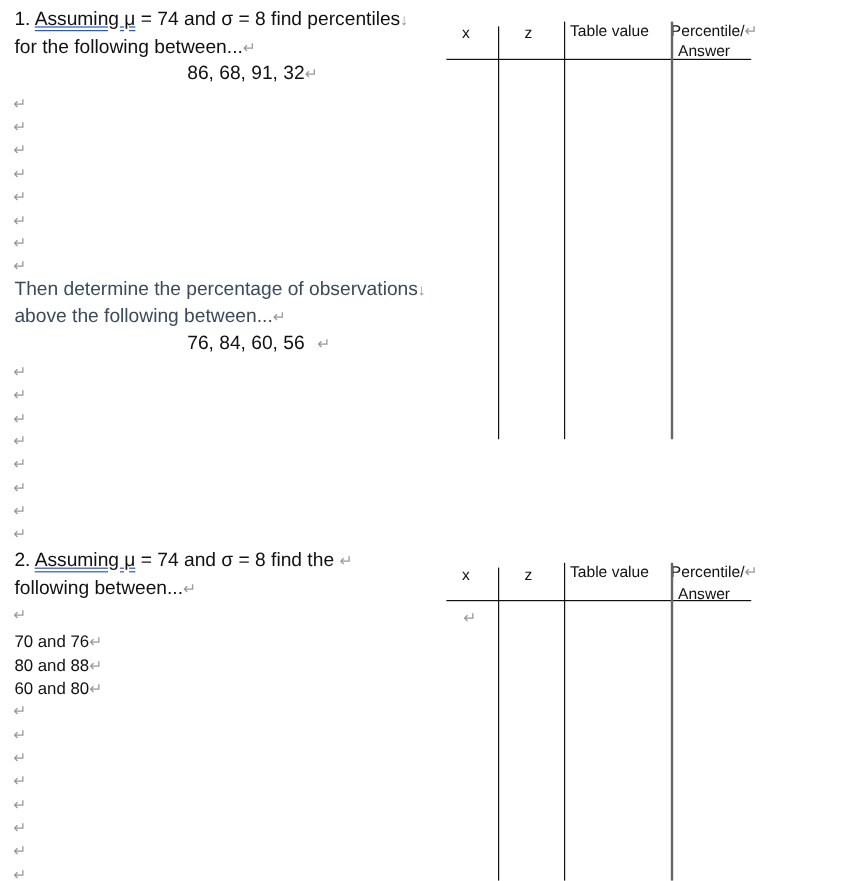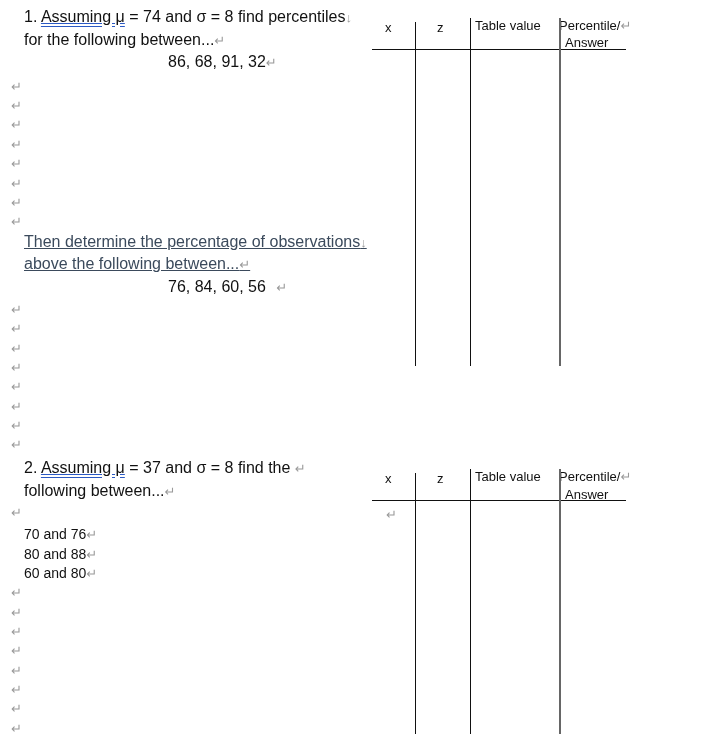--- a/index.html
+++ b/index.html
@@ -1,23 +1,23 @@
 <!DOCTYPE html>
 <html><head>
 <meta charset="utf-8">
 <style>
   html, body { margin: 0; padding: 0; background: #ffffff; }
   body {
     width: 718px; height: 734px; position: relative; overflow: hidden;
     font-family: "Liberation Sans", sans-serif; color: #111;
   }
-  .abs { position: absolute; white-space: nowrap; margin-left: 12px; }
+  .abs { position: absolute; white-space: nowrap; }
   .q { font-size: 16px; line-height: 22px; }
   .small { font-size: 14px; line-height: 20px; }
-  .slate { color: #3b4a5c; text-decoration: underline; }
+  .slate { color: #3b4a5c; }
   .mark { color: #9a9a9a; font-size: 13px; }
   .pm { position: absolute; left: 11px; color: #9a9a9a; font-size: 13px; line-height: 14px; }
   .ul { text-decoration: underline; text-decoration-color: #2b59c3; text-decoration-style: double; }
   .tbl-head { position: absolute; font-size: 13px; line-height: 16px; }
   .hline { position: absolute; height: 1px; background: #111; }
   .vline { position: absolute; width: 1px; background: #111; }
   .vline.grey { background: #666; width: 2px; }
 </style>
 </head>
 <body>
@@ -66,21 +66,21 @@
   <span class="tbl-head" style="left:475px; top:18px;">Table value</span>
   <span class="tbl-head" style="left:559px; top:18px;"><span>Percentile/</span><span class="mark">↵</span></span>
   <span class="tbl-head" style="left:565px; top:35px;">Answer</span>
   <div class="hline" style="left:372px; top:49px; width:254px;"></div>
   <div class="vline" style="left:415px; top:22px; height:344px;"></div>
   <div class="vline" style="left:470px; top:18px; height:348px;"></div>
   <div class="vline grey" style="left:559px; top:18px; height:348px;"></div>
 </div>
 
 <div class="abs q" style="left:12px; top:457px;">
-  <span>2. </span><span class="ul">Assuming  μ</span><span> = 37 and  σ = 8 find the </span><span class="mark">↵</span>
+  <span>2. </span><span class="ul">Assuming  μ</span><span> = 74 and  σ = 8 find the </span><span class="mark">↵</span>
 </div>
 <div class="abs q" style="left:12px; top:480px;">
   <span>following between...</span><span class="mark">↵</span>
 </div>
 <span class="pm" style="top:506px;">↵</span>
 
 <div class="abs small" style="left:12px; top:524px;"><span>70 and 76</span><span class="mark">↵</span></div>
 <div class="abs small" style="left:12px; top:544px;"><span>80 and 88</span><span class="mark">↵</span></div>
 <div class="abs small" style="left:12px; top:563px;"><span>60 and 80</span><span class="mark">↵</span></div>
 

